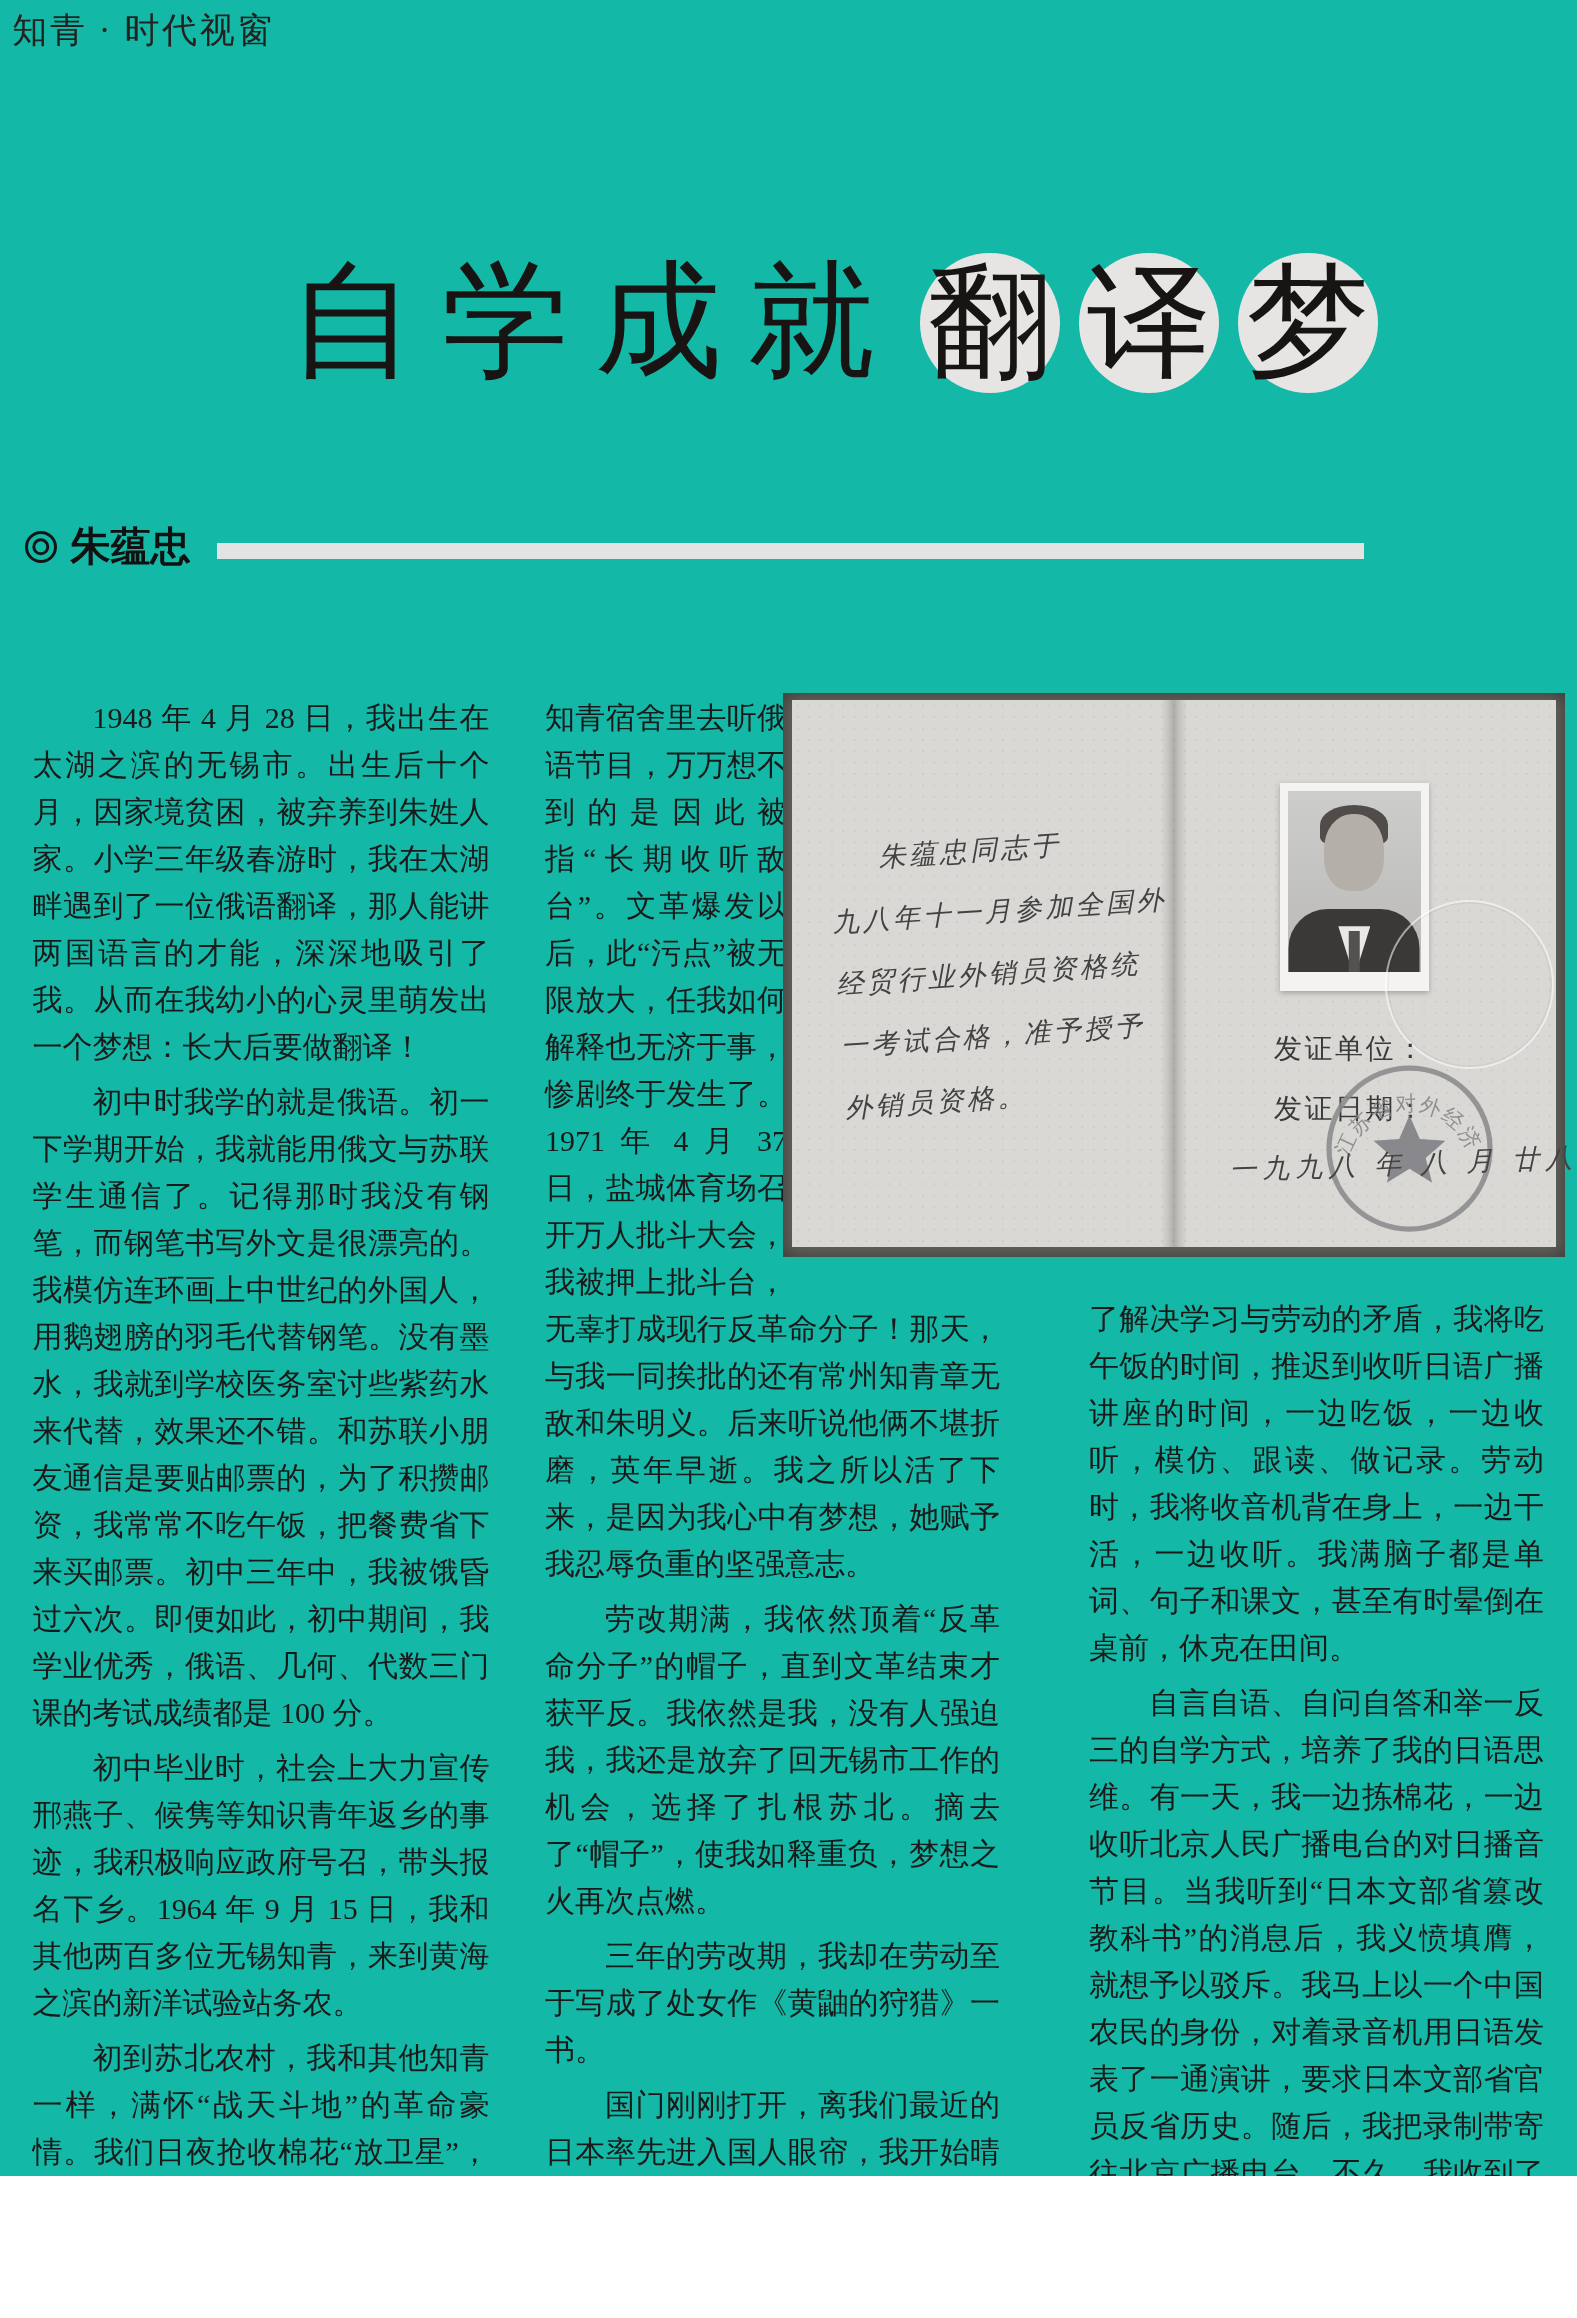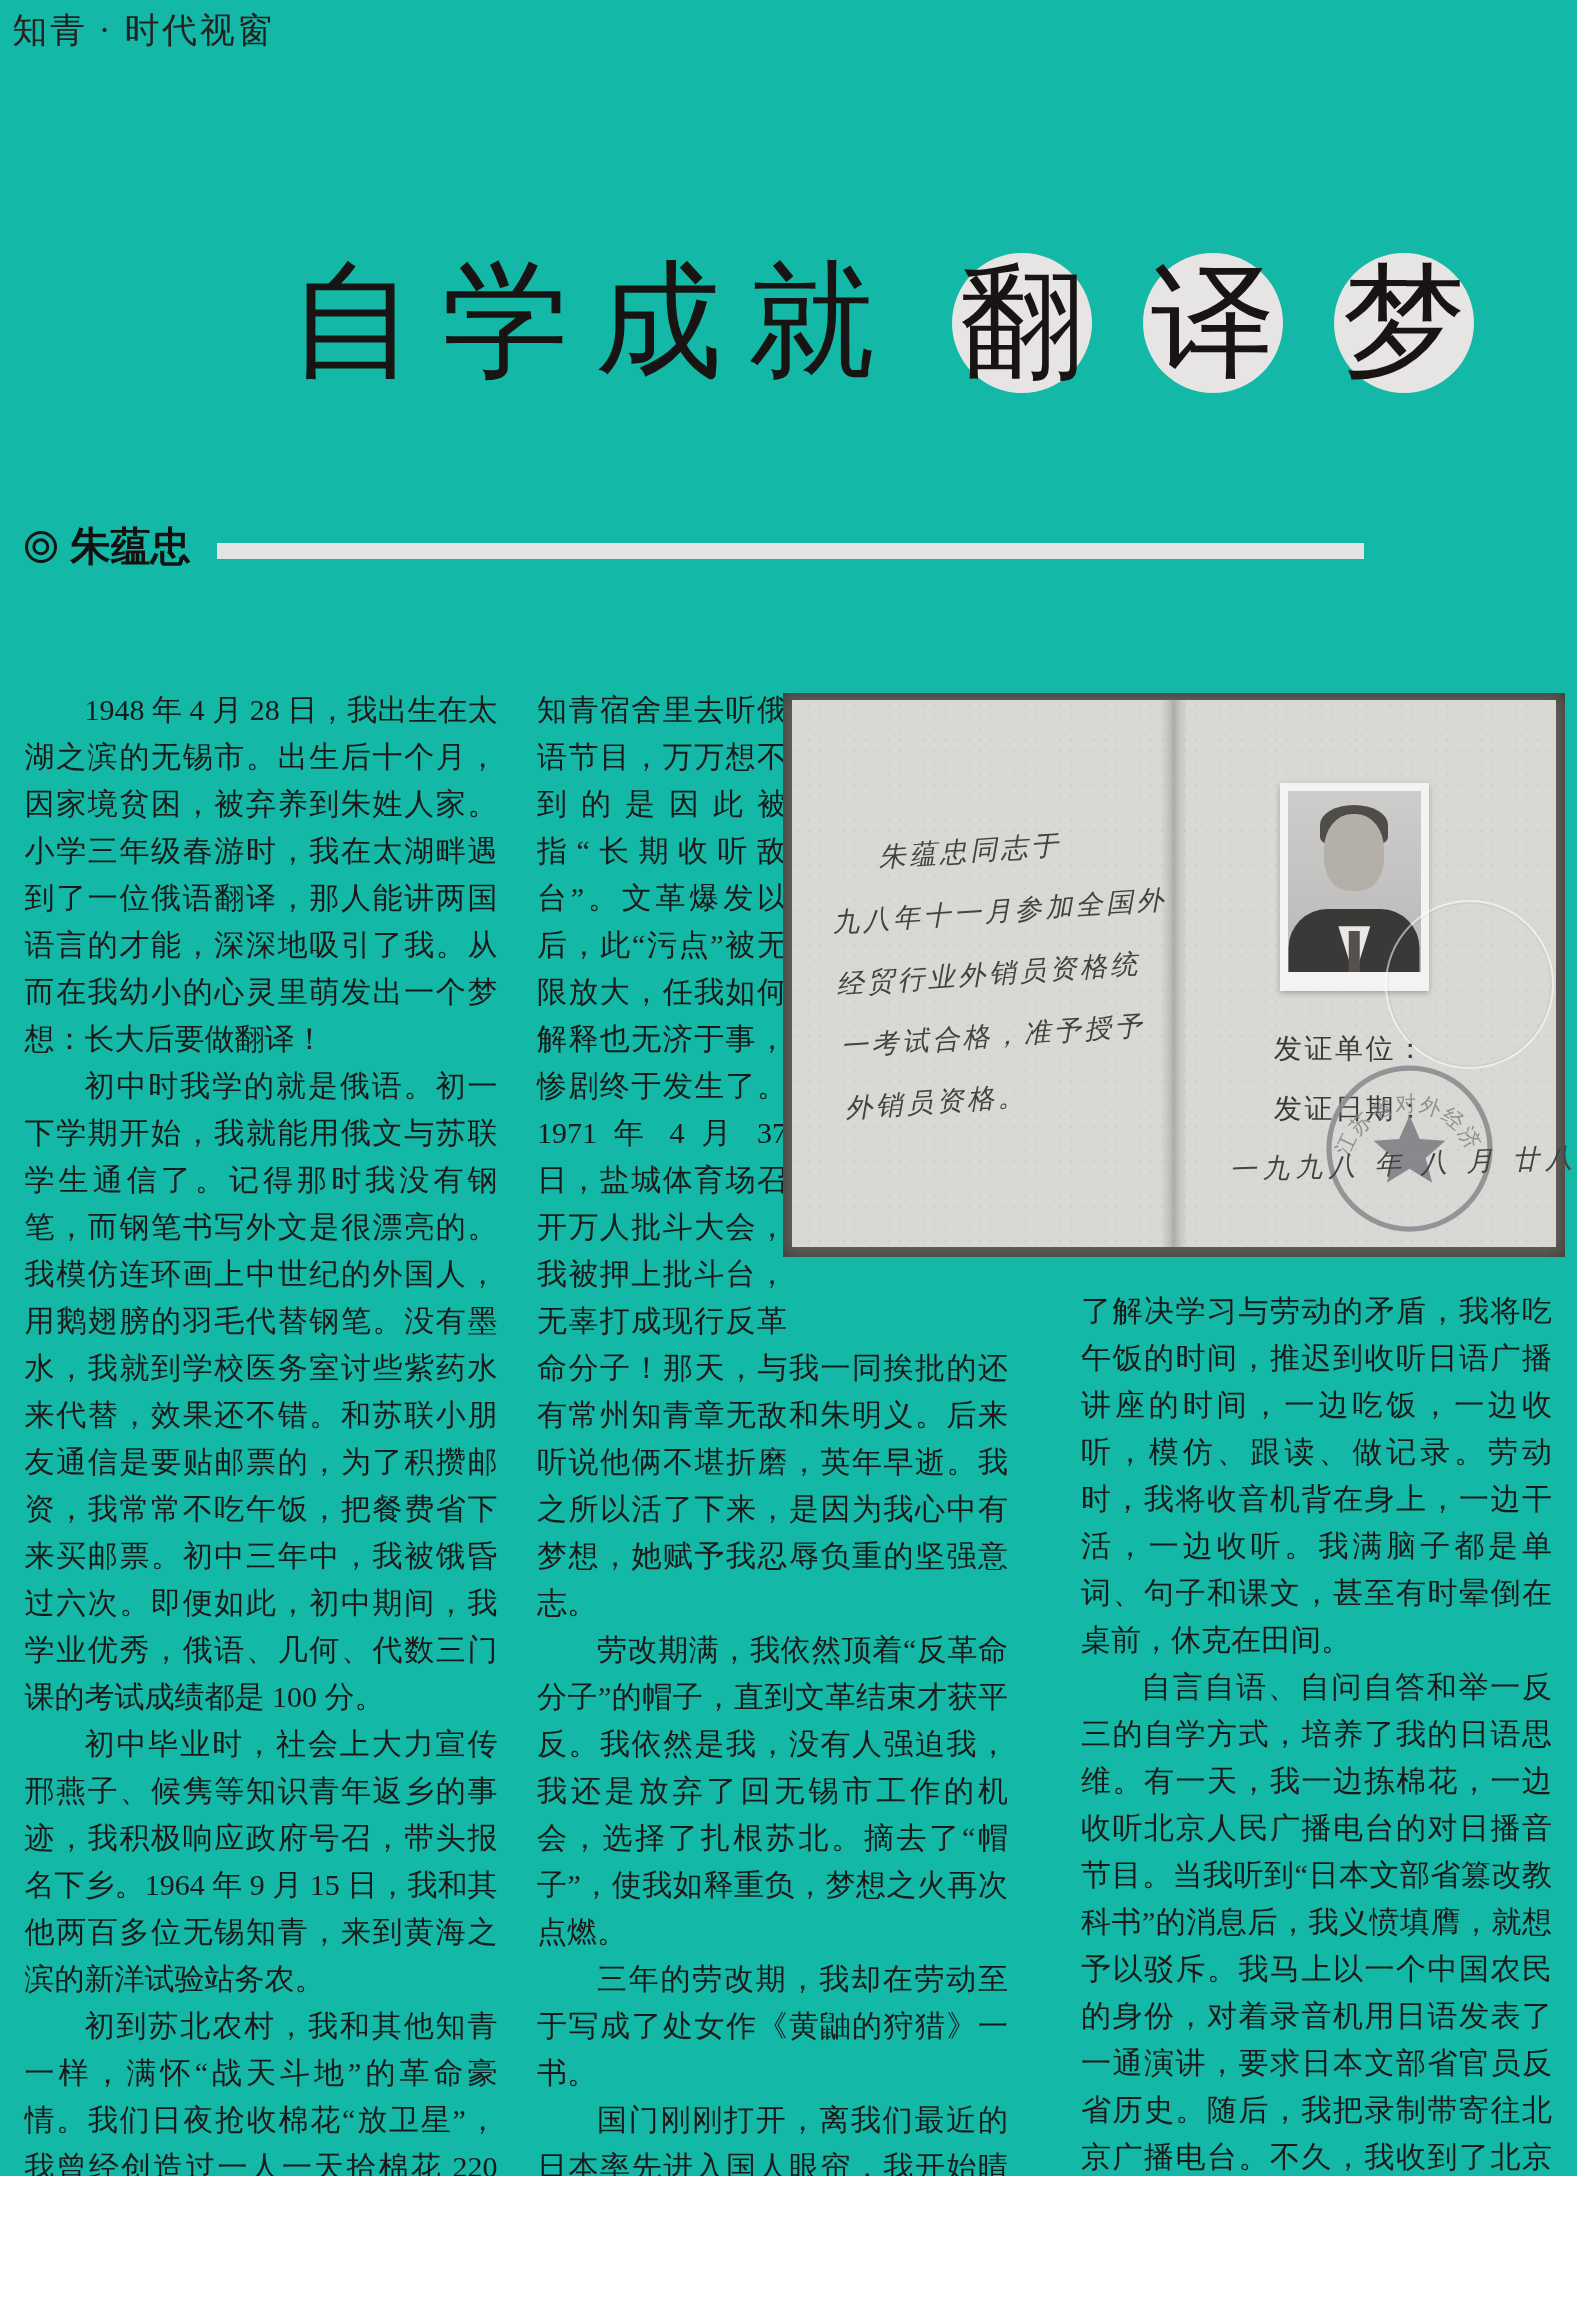--- a/index.html
+++ b/index.html
@@ -17,39 +17,39 @@
     font-family:"Liberation Serif","DejaVu Serif",serif;color:var(--body-text);
   }
 
   
   .section-header{
     position:absolute;left:12.3px;top:7px;font-size:35px;letter-spacing:2.6px;color:#242220;
   }
 
   
   .title-row{
-    position:absolute;left:289px;top:235px;height:175px;display:flex;align-items:center;white-space:nowrap;gap:32px;
+    position:absolute;left:289px;top:235px;height:175px;display:flex;align-items:center;white-space:nowrap;
   }
   .title-prefix{font-size:127px;letter-spacing:26px;color:#171413;}
   .title-circle{
     display:inline-block;width:140px;height:140px;margin-left:19px;border-radius:50%;
     background:var(--title-circle-bg);text-align:center;line-height:140px;font-size:124px;color:#171413;
   }
 
   
   .author-row{position:absolute;left:24.5px;top:519px;display:flex;align-items:center;
     font-family:"Liberation Sans","DejaVu Sans",sans-serif;}
   .author-bullet{display:inline-block;width:26px;height:26px;border:3.5px solid #151515;border-radius:50%;position:relative;margin-right:14px;}
   .author-bullet::after{content:"";position:absolute;left:50%;top:50%;width:11.4px;height:11.4px;border:3.5px solid #151515;border-radius:50%;transform:translate(-50%,-50%);}
   .author-name{font-size:40px;font-weight:bold;color:#111;}
   .author-bar{position:absolute;left:217px;top:543px;width:1147px;height:16px;background:var(--author-bar-bg);}
 
   
   .col{position:absolute;width:473px;font-size:30px;line-height:47px;text-align:justify;color:var(--body-text);}
-  .col p{margin:0;}
+  .col p{margin:8px;}
   .col p.indent{text-indent:2em;}
   .col1{left:24.5px;top:686px;}
   .col2{left:537px;top:686px;width:471px;}
   .col3{left:1081px;top:1287px;width:471px;}
   .img-spacer{float:right;width:221px;height:615px;}
 
   
   .certificate{
     position:absolute;left:783px;top:693px;width:782px;height:564px;
     background:var(--cert-backdrop);box-shadow:inset 0 0 19px rgba(0,0,0,0.45);

